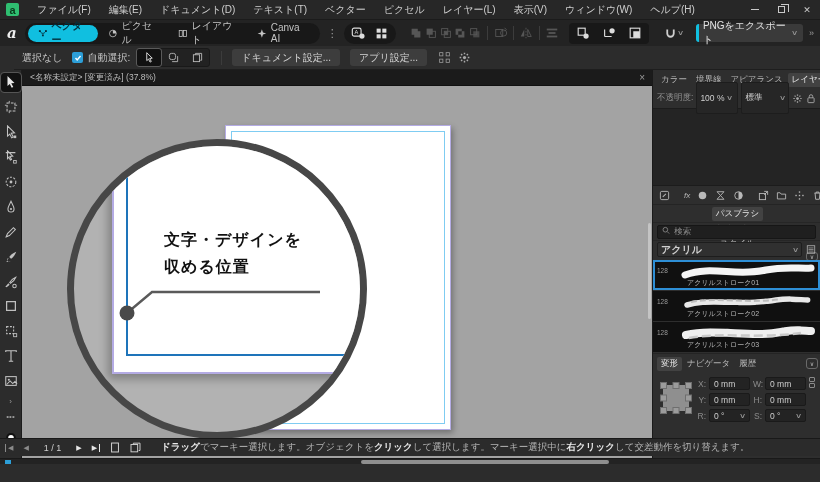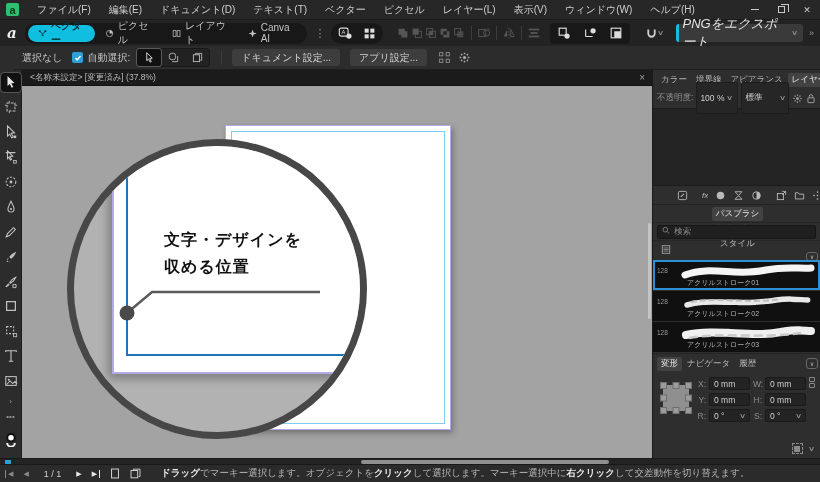--- a/index.html
+++ b/index.html
@@ -29,21 +29,21 @@
   .persona.active { background:#10bfe0; color:#04303d; font-weight:bold; }
   .picon { width:11px; height:11px; display:inline-block; }
   .tb-more { color:#9a9a9a; font-size:11px; padding:0 7px; letter-spacing:-1px; }
   .pill2 { display:flex; align-items:center; background:#181818; border-radius:11px; height:21px; padding:0 6px; gap:8px; }
   .tbicon { width:16px; height:16px; display:flex; align-items:center; justify-content:center; }
   .dis { opacity:.38; }
   .tbdiv { width:1px; height:14px; background:#3c3c3c; margin:0 5px; }
   .snapgroup { display:flex; align-items:center; background:#181818; border-radius:4px; height:21px; padding:0 6px; gap:10px; }
   .exportbtn { display:flex; align-items:center; background:#3a3a3a; border-radius:3px; height:18px; padding:0 6px 0 0; gap:4px; }
   .exportbar { width:3px; height:18px; background:#10bfe0; border-radius:3px 0 0 3px; }
-  .exportbtn span.lbl { color:#e3e3e3; font-size:13px;font-style:italic; }
+  .exportbtn span.lbl { color:#e3e3e3; font-size:10px; }
   .chev { color:#9a9a9a; font-size:7px; transform:scaleX(1.4); display:inline-block; }
 
   
   .ctxbar { position:absolute; left:0; top:46px; width:820px; height:24px; background:#2c2c2c;
             display:flex; align-items:center; border-bottom:1px solid #1e1e1e;margin-left:14px; }
   .ctx-label { color:#c8c8c8; padding:0 10px 0 8px; }
   .checkbox { width:11px; height:11px; background:#2d9fd8; border-radius:2px; display:inline-flex; align-items:center; justify-content:center; margin-right:4px; }
   .toolgrp { display:flex; align-items:center; background:#222; border:1px solid #191919; border-radius:3px; height:19px; margin:0 6px; }
   .toolgrp .cell { width:24px; height:17px; display:flex; align-items:center; justify-content:center; border-radius:2px; }
   .toolgrp .cell.sel { background:#111; outline:1px solid #5a5a5a; }
@@ -83,21 +83,21 @@
   .rpanel { position:absolute; left:652px; top:70px; width:168px; height:388px; background:#2e2e2e; border-left:1px solid #1a1a1a; }
   .ptabs { display:flex; align-items:center; height:18px; padding:2px 2px 0 4px; gap:1px; }
   .ptab { padding:1px 4px; font-size:8.5px; color:#bdbdbd; border-radius:2px; white-space:nowrap; }
   .ptab.sel { background:#424242; color:#e8e8e8; }
   .chevbox { margin-left:auto; width:12px; height:11px; border:1px solid #6a6a6a; border-radius:3px;
              display:flex; align-items:center; justify-content:center; color:#bbb; font-size:6px; }
   .oprow { display:flex; align-items:center; height:20px; padding:0 4px; gap:3px; font-size:8.5px; color:#8f8f8f; }
   .dd { background:#262626; border:1px solid #1d1d1d; border-radius:2px; height:32px; display:flex; align-items:center;
         padding:0 3px; color:#cfcfcf; gap:3px; }
   .layers-empty { height:78px; background:#242424; border-top:1px solid #1c1c1c; border-bottom:1px solid #1c1c1c; }
-  .ltools { display:flex; align-items:center; height:18px; padding:0 24px; gap:7px; color:#b9b9b9; font-size:9px; }
+  .ltools { display:flex; align-items:center; height:18px; padding:0 6px; gap:7px; color:#b9b9b9; font-size:9px; }
   .ltools svg { width:11px; height:11px; }
   .searchrow { display:flex; align-items:center; height:18px; padding:0 4px; border-top:1px solid #262626; }
   .searchbox { flex:1; display:flex; align-items:flex-start; background:#1f1f1f; border:1px solid #161616; border-radius:2px; height:14px; padding:0 4px; gap:4px; }
   .searchbox input { background:transparent; border:none; outline:none; color:#cfcfcf; font-size:8.5px; width:100%; font-family:inherit; }
   .searchbox input::placeholder { color:#8a8a8a; }
   .brushrow { position:relative; height:30px; background:#101010; margin:0 0 1px 0; }
   .brushrow.sel { outline:2px solid #2e8fd6; outline-offset:-2px; }
   .bsize { position:absolute; left:4px; top:7px; font-size:6.5px; color:#9a9a9a; }
   .bname { position:absolute; left:34px; bottom:2px; font-size:7px; color:#b5b5b5; }
   .bstroke { position:absolute; left:28px; top:1px; }
@@ -109,21 +109,21 @@
   .tinput { flex:1; background:#232323; border:1px solid #1a1a1a; border-radius:2px; height:13px;
             color:#cfcfcf; font-size:8.5px; display:flex; align-items:center; padding:0 4px; }
   .tinput .chev { margin-left:auto; }
   .linkicon { width:8px; margin-left:2px; display:flex; flex-direction:column; align-items:center; gap:1px; }
   .linkicon i { width:6px; height:5px; border:1px solid #8a8a8a; border-radius:1px; display:block; }
   .prefrow { position:absolute; right:6px; bottom:4px; display:flex; align-items:center; gap:6px; }
   .dashsq { width:11px; height:11px; border:1px dashed #8a8a8a; position:relative; }
   .dashsq:before { content:""; position:absolute; left:1px; bottom:1px; width:6px; height:6px; background:#8a8a8a; }
 
   
-  .statusbar { position:absolute; left:0; top:464px; width:820px; height:18px; background:#2b2b2b;
+  .statusbar { position:absolute; left:0; top:438px; width:820px; height:18px; background:#2b2b2b;
                display:flex; align-items:center; border-top:1px solid #191919; font-size:9px; }
   .sb-ico { color:#8a8a8a; font-size:7px; padding:0 5px; display:flex; align-items:center; }
   .sb-ico.on { color:#e6e6e6; }
   .barL { border-left:1px solid #8a8a8a; padding-left:2px; }
   .barR { border-right:1px solid #e6e6e6; padding-right:2px; }
   .sb-pages { color:#cfcfcf; padding:0 10px; font-size:9px; }
   .hint { color:#b5b5b5; padding-left:14px; font-size:9.5px; white-space:nowrap; }
   .hint .b { font-weight:bold; color:#eaeaea; }
   svg { display:block; }
 </style>
@@ -555,20 +555,24 @@
     <div class="searchrow">
       <div class="searchbox">
         <svg width="9" height="9" viewBox="0 0 16 16">
             <circle cx="6.5" cy="6.5" r="4.5" stroke="#8a8a8a" fill="none" stroke-width="1.6"></circle>
             <line x1="10" y1="10" x2="14" y2="14" stroke="#8a8a8a" stroke-width="1.6"></line>
           </svg>
         <input type="text" placeholder="検索" style="">
       </div>
     </div>
     <div class="searchrow">
+      <span class="dd" style="flex:1;height:15px;background:#303030;justify-content:center;">
+        <span style="font-weight:bold">アクリル</span>
+        <span class="chev" style="margin-left:auto">∨</span>
+      </span>
       <span style="margin-left:4px">
           <svg width="10" height="11" viewBox="0 0 16 16">
             <rect x="2" y="2" width="12" height="12" stroke="#b9b9b9" fill="none" stroke-width="1.2"></rect>
             <line x1="4" y1="5.5" x2="12" y2="5.5" stroke="#b9b9b9"></line>
             <line x1="4" y1="8" x2="12" y2="8" stroke="#b9b9b9"></line>
             <line x1="4" y1="10.5" x2="12" y2="10.5" stroke="#b9b9b9"></line>
           </svg>
         </span>
     </div>
     <div style="margin-top:2px;">

